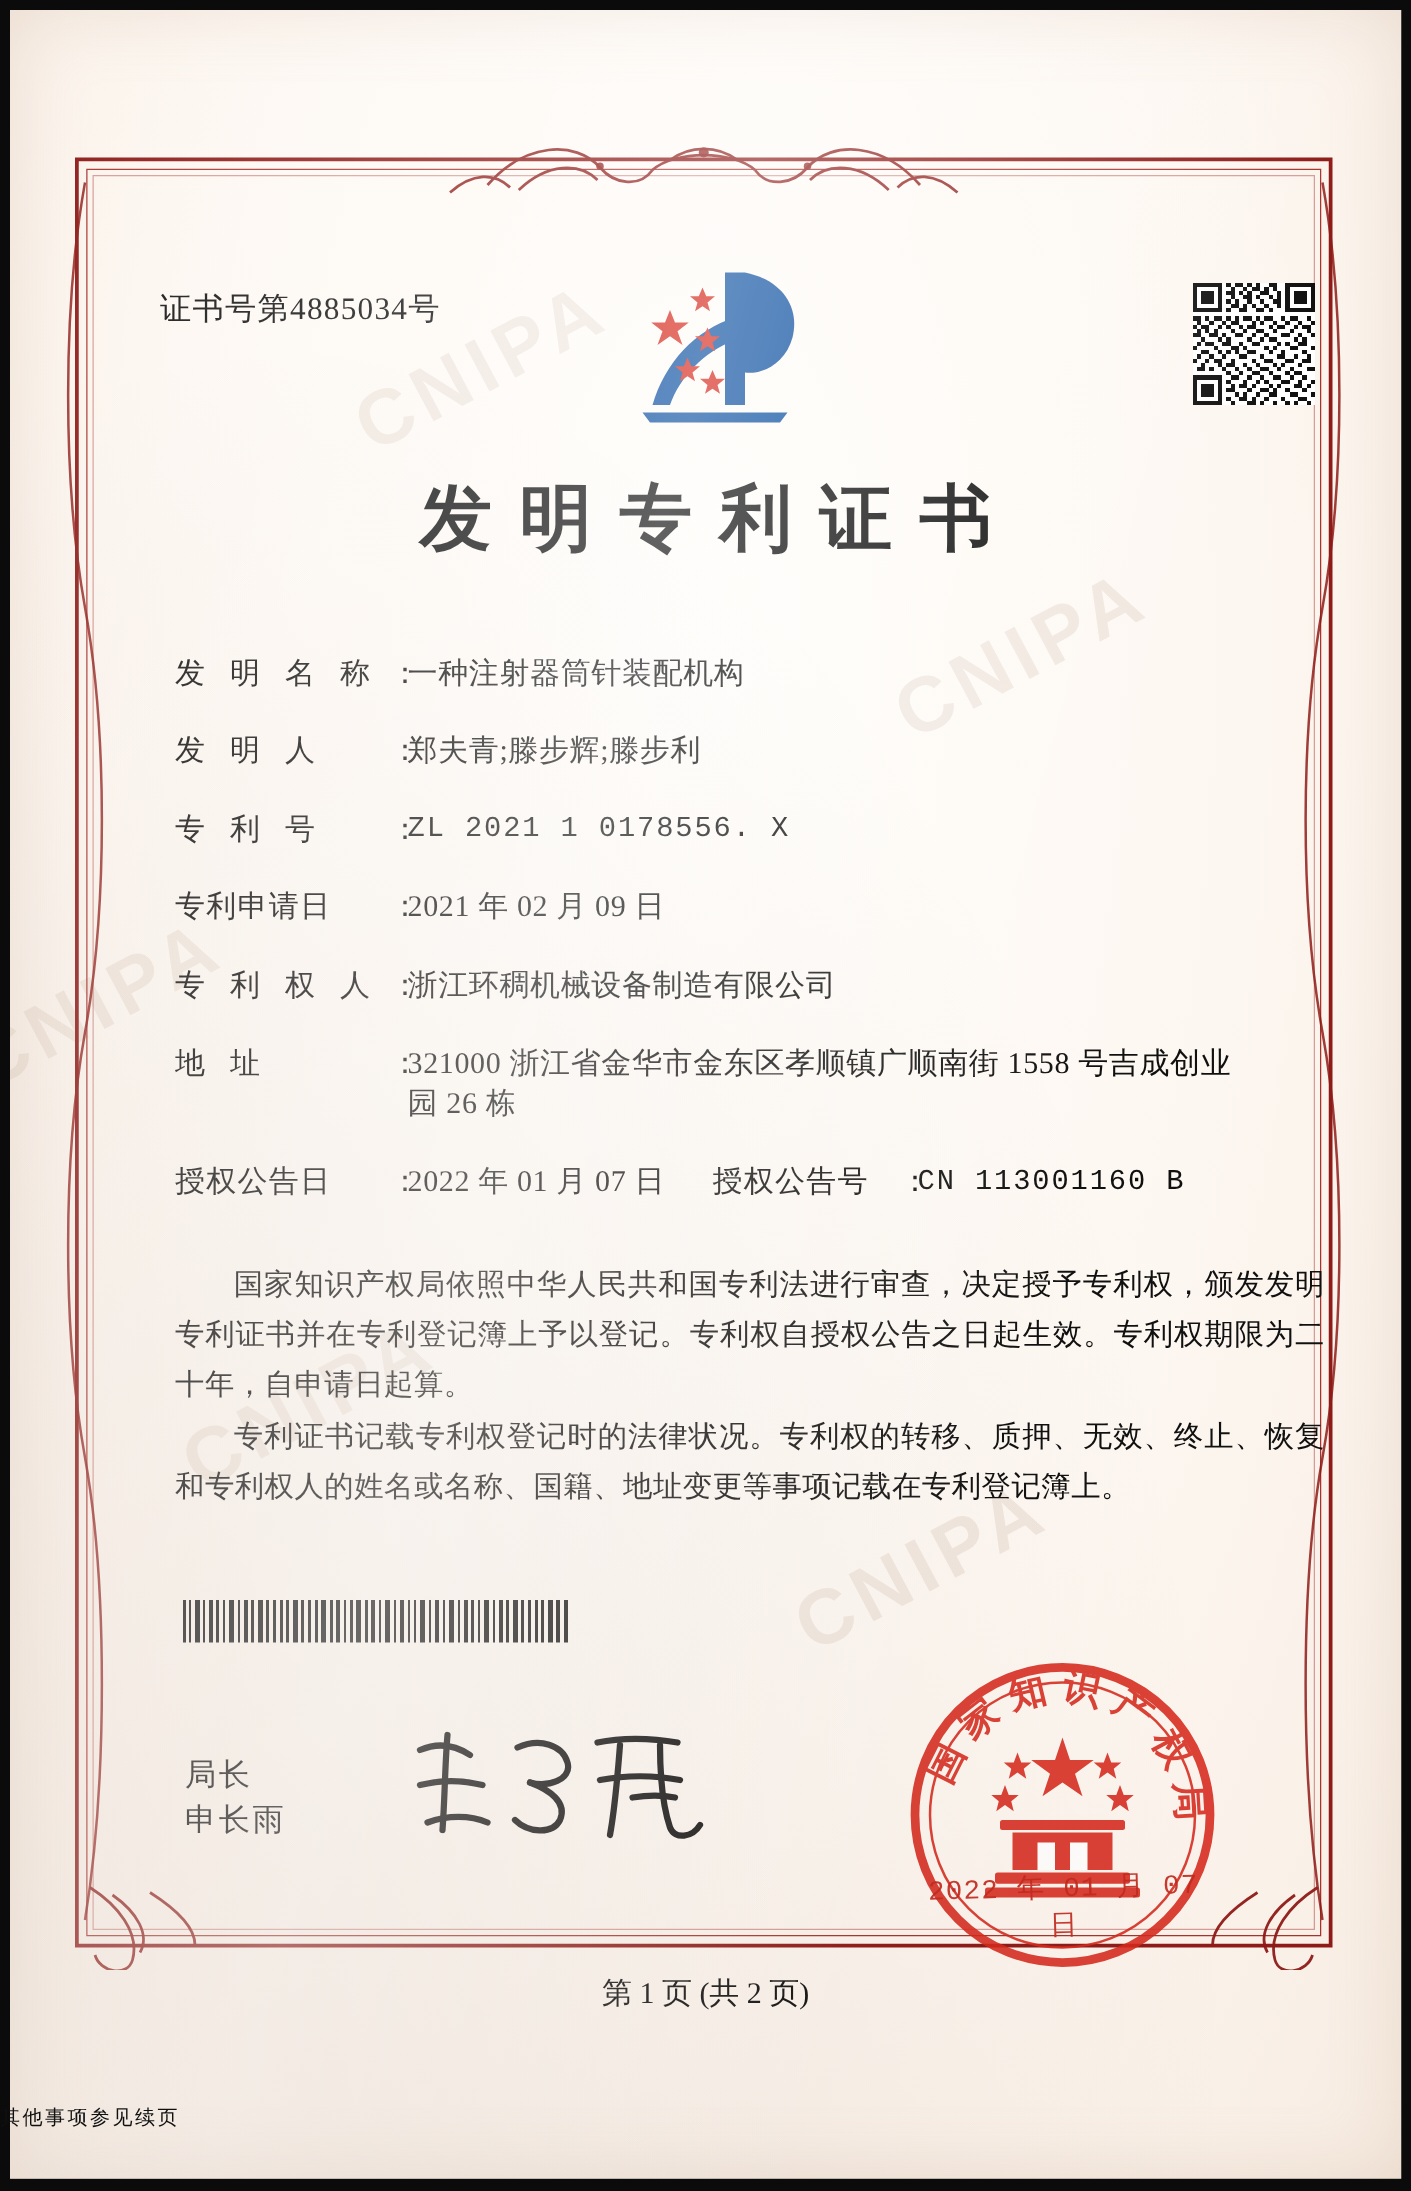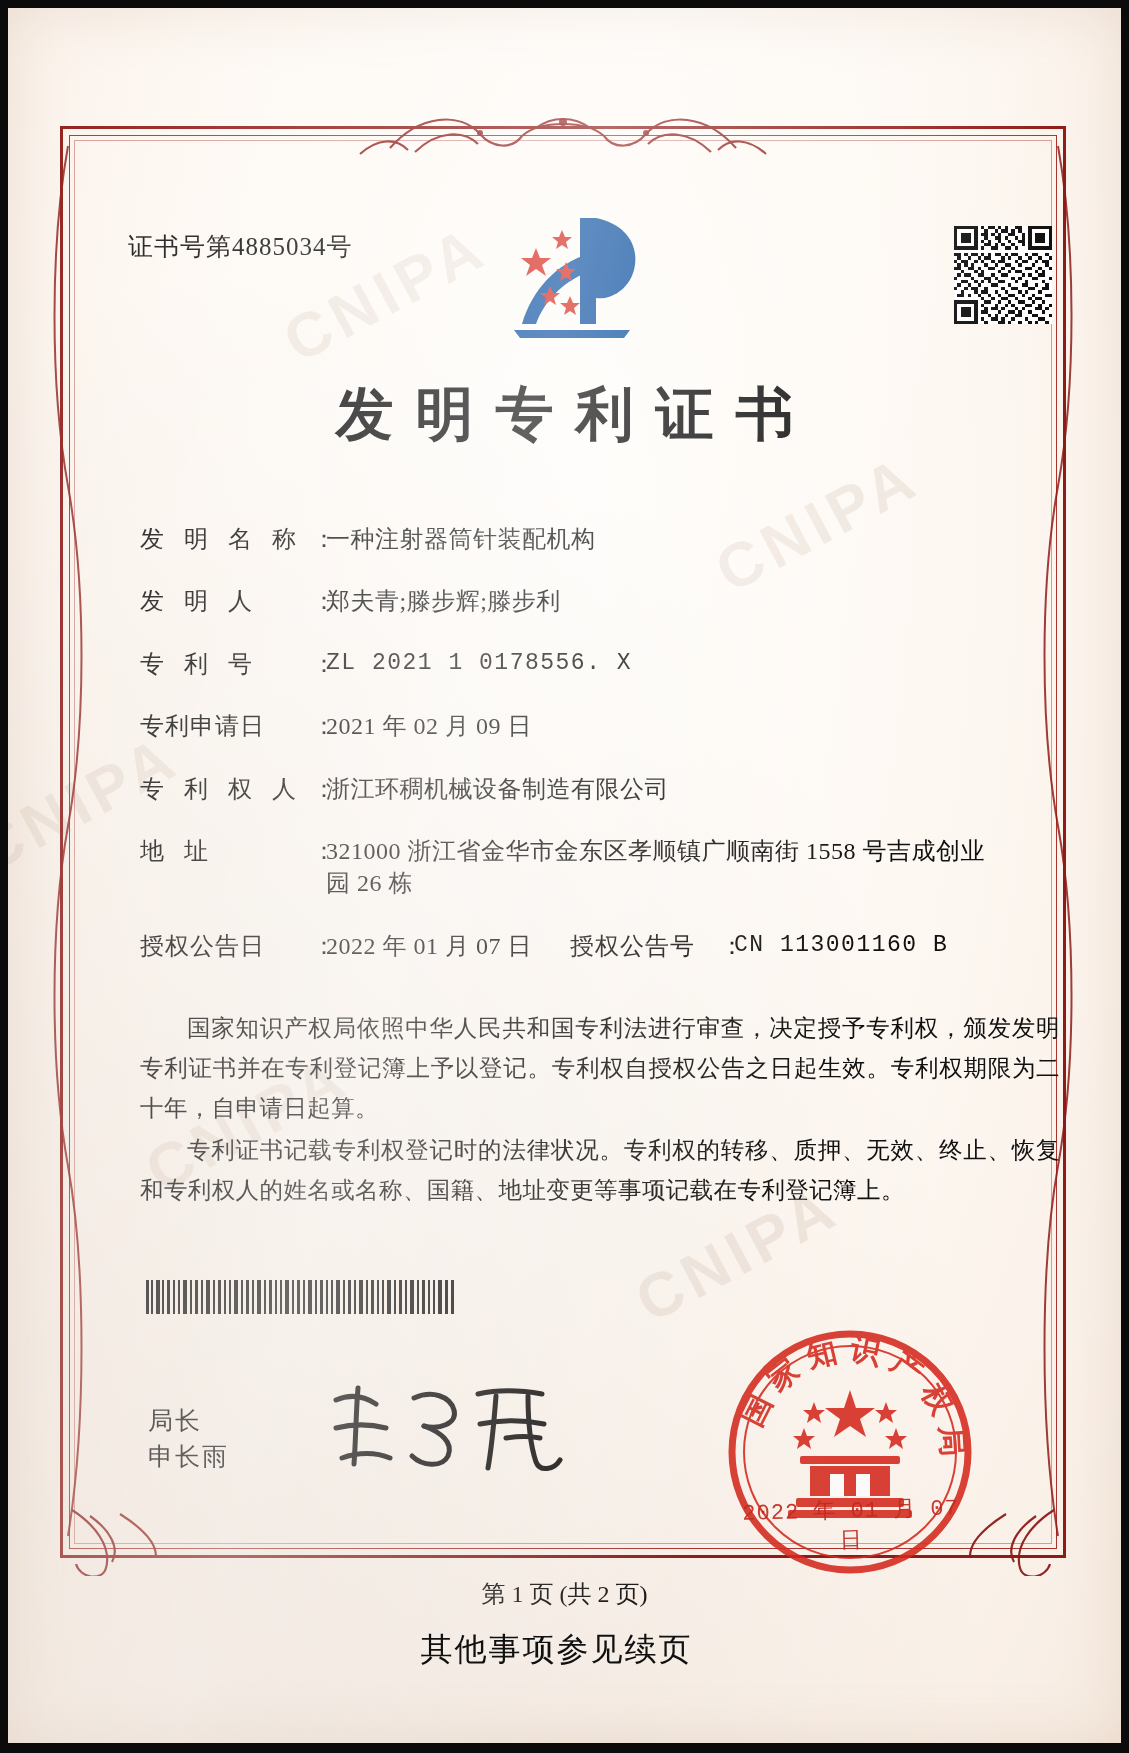--- a/index.html
+++ b/index.html
@@ -243,24 +243,23 @@
     left: 0;
     top: 1570px;
     width: 1113px;
     text-align: center;
     font-size: 24px;
     color: #101010;
   }
   .cont-foot {
     position: absolute;
     left: 0;
-    top: 1628px;
+    top: 1684px;
     width: 1113px;
-    text-align: center;
-    font-size: 32px;
+    font-size: 16px;
     color: #101010;
     letter-spacing: 2px;
   }
 </style>
 </head>
 <body>
 
 <div class="scan">
   <div class="paper">
 

